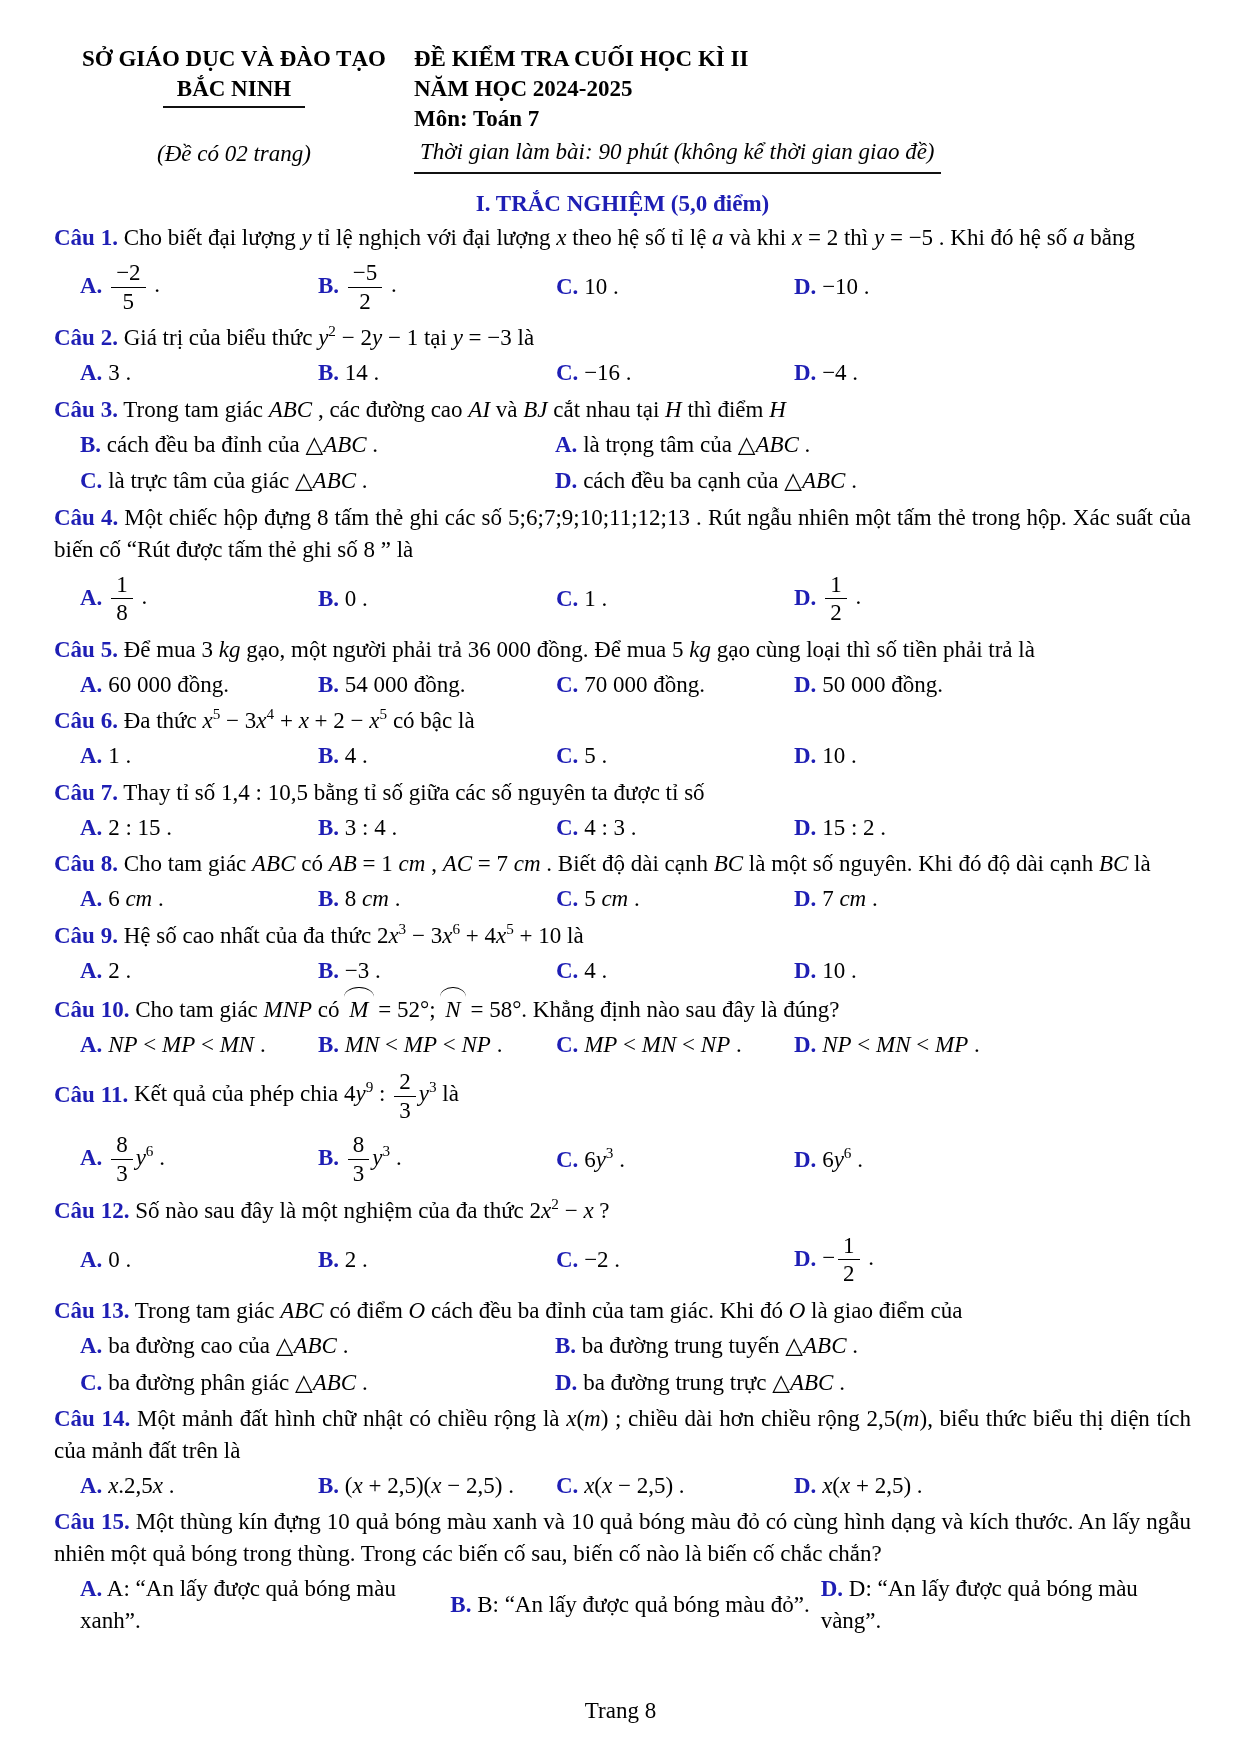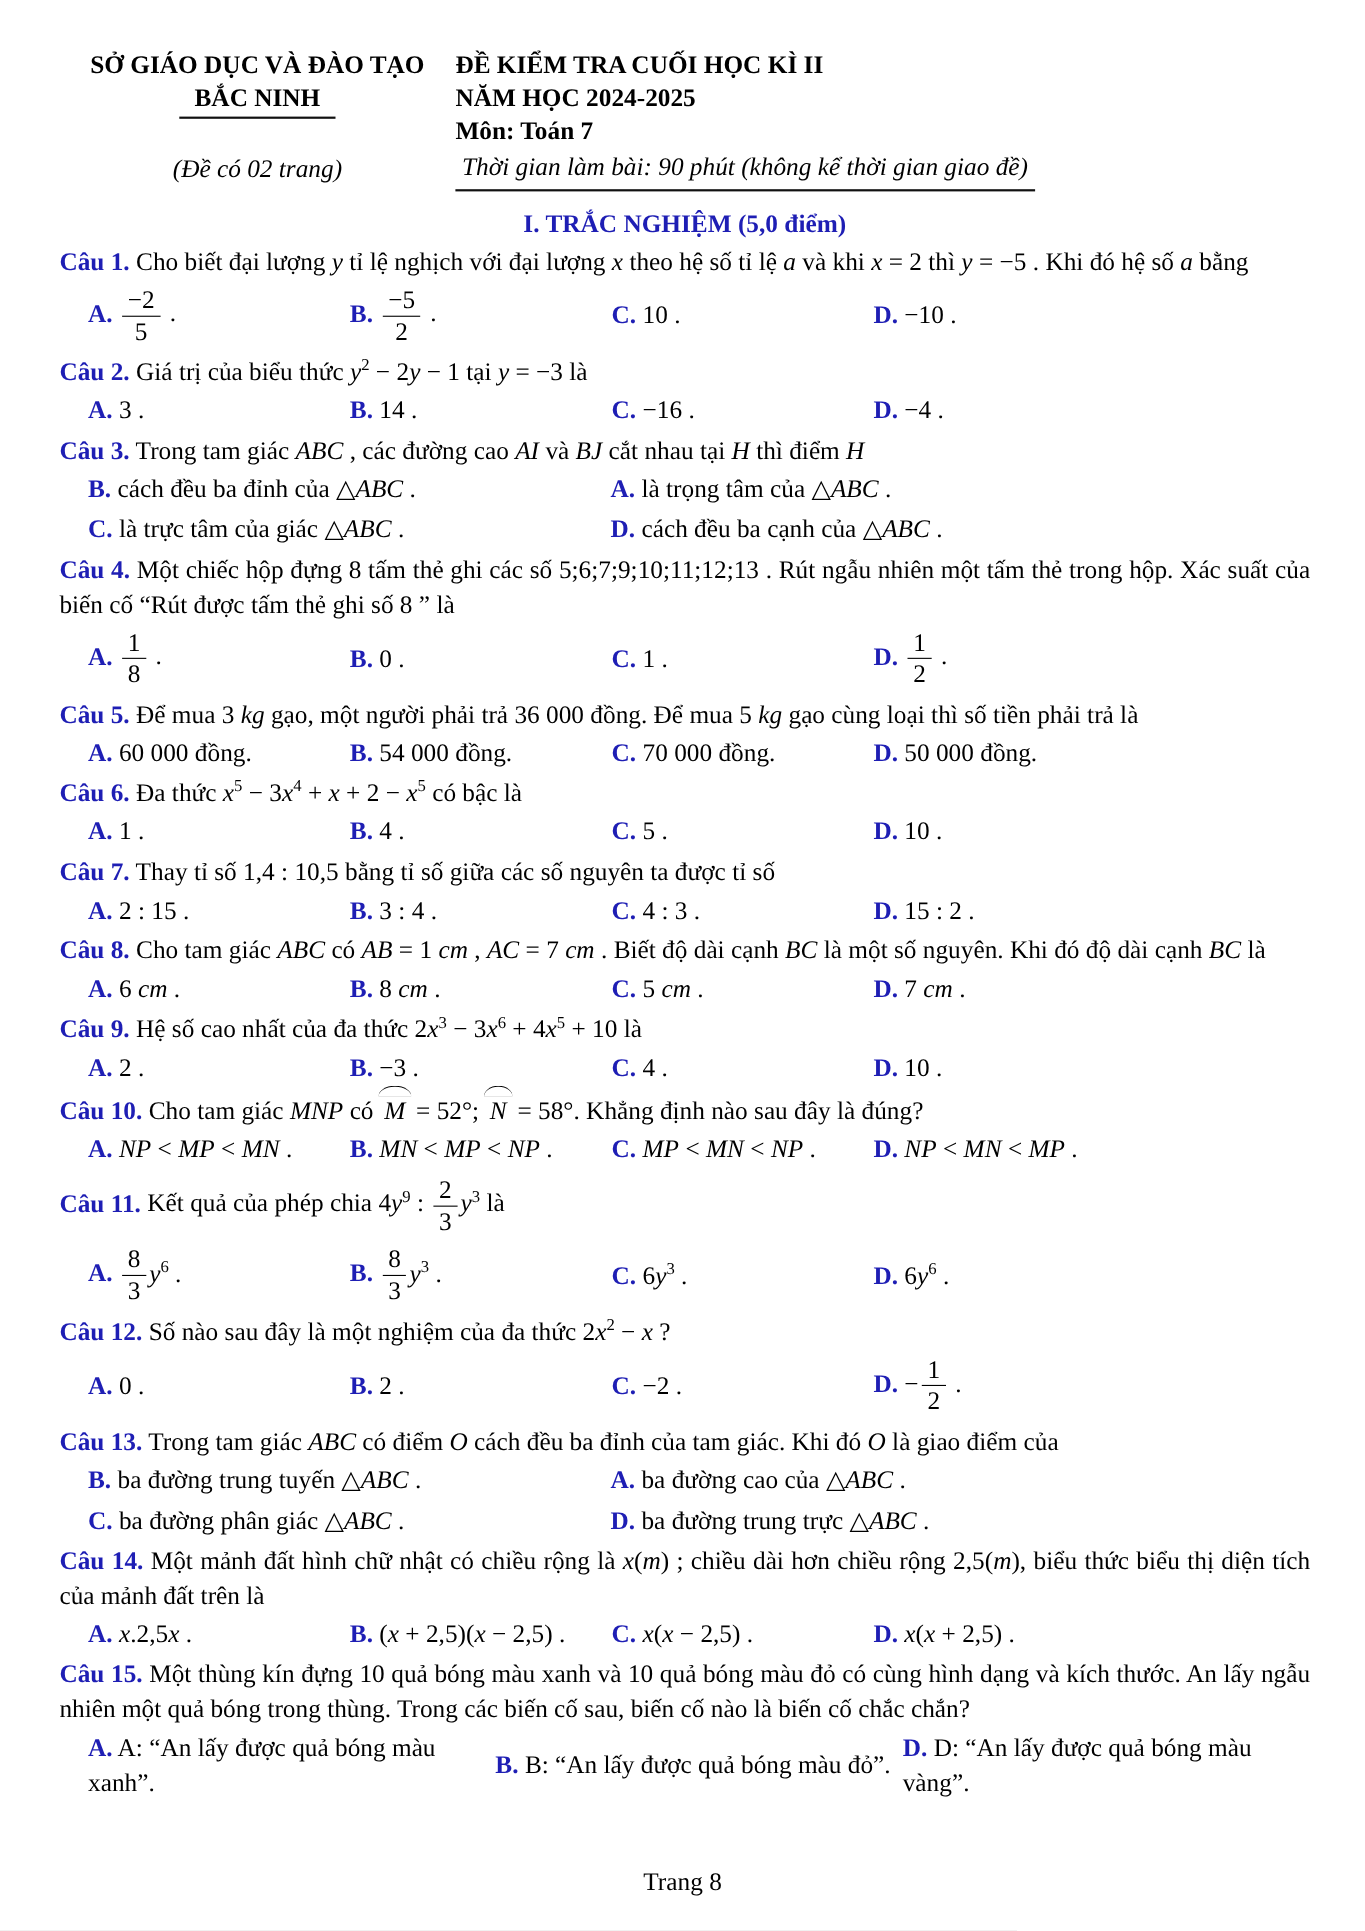--- a/index.html
+++ b/index.html
@@ -169,22 +169,22 @@
         <div class="opts cols4">
           <div class="opt"><b class="blue">A.</b> <span>0 .</span></div>
           <div class="opt"><b class="blue">B.</b> <span>2 .</span></div>
           <div class="opt"><b class="blue">C.</b> <span>−2 .</span></div>
           <div class="opt"><b class="blue">D.</b> <span>−<span class="f"><span class="fn">1</span><span class="fd">2</span></span> .</span></div>
         </div>
       </div>
       <div class="q">
         <div class="stem"><b class="blue">Câu 13.</b> <span>Trong tam giác <i>ABC</i> có điểm <i>O</i> cách đều ba đỉnh của tam giác. Khi đó <i>O</i> là giao điểm của</span></div>
         <div class="opts cols2">
+          <div class="opt"><b class="blue">A.</b> <span>ba đường cao của △<i>ABC</i> .</span></div>
           <div class="opt"><b class="blue">B.</b> <span>ba đường trung tuyến △<i>ABC</i> .</span></div>
-          <div class="opt"><b class="blue">A.</b> <span>ba đường cao của △<i>ABC</i> .</span></div>
           <div class="opt"><b class="blue">C.</b> <span>ba đường phân giác △<i>ABC</i> .</span></div>
           <div class="opt"><b class="blue">D.</b> <span>ba đường trung trực △<i>ABC</i> .</span></div>
         </div>
       </div>
       <div class="q">
         <div class="stem"><b class="blue">Câu 14.</b> <span>Một mảnh đất hình chữ nhật có chiều rộng là <i>x</i>(<i>m</i>) ; chiều dài hơn chiều rộng 2,5(<i>m</i>), biểu thức biểu thị diện tích của mảnh đất trên là</span></div>
         <div class="opts cols4">
           <div class="opt"><b class="blue">A.</b> <span><i>x</i>.2,5<i>x</i> .</span></div>
           <div class="opt"><b class="blue">B.</b> <span>(<i>x</i> + 2,5)(<i>x</i> − 2,5) .</span></div>
           <div class="opt"><b class="blue">C.</b> <span><i>x</i>(<i>x</i> − 2,5) .</span></div>

